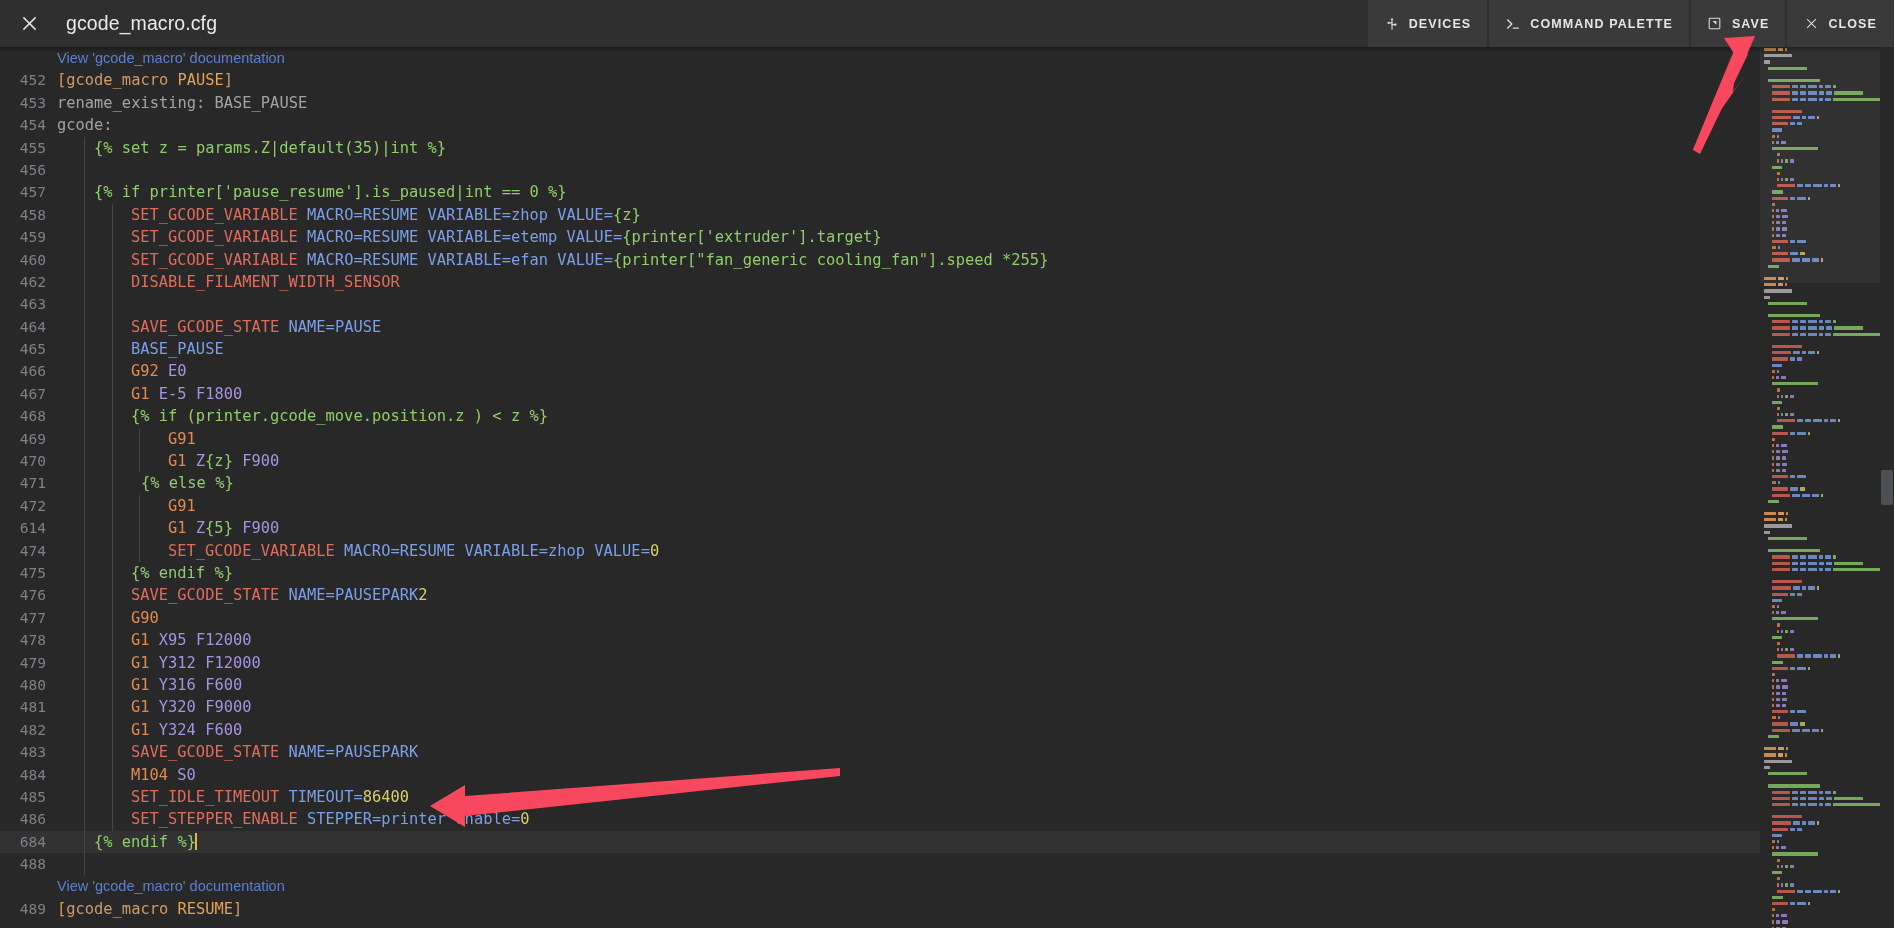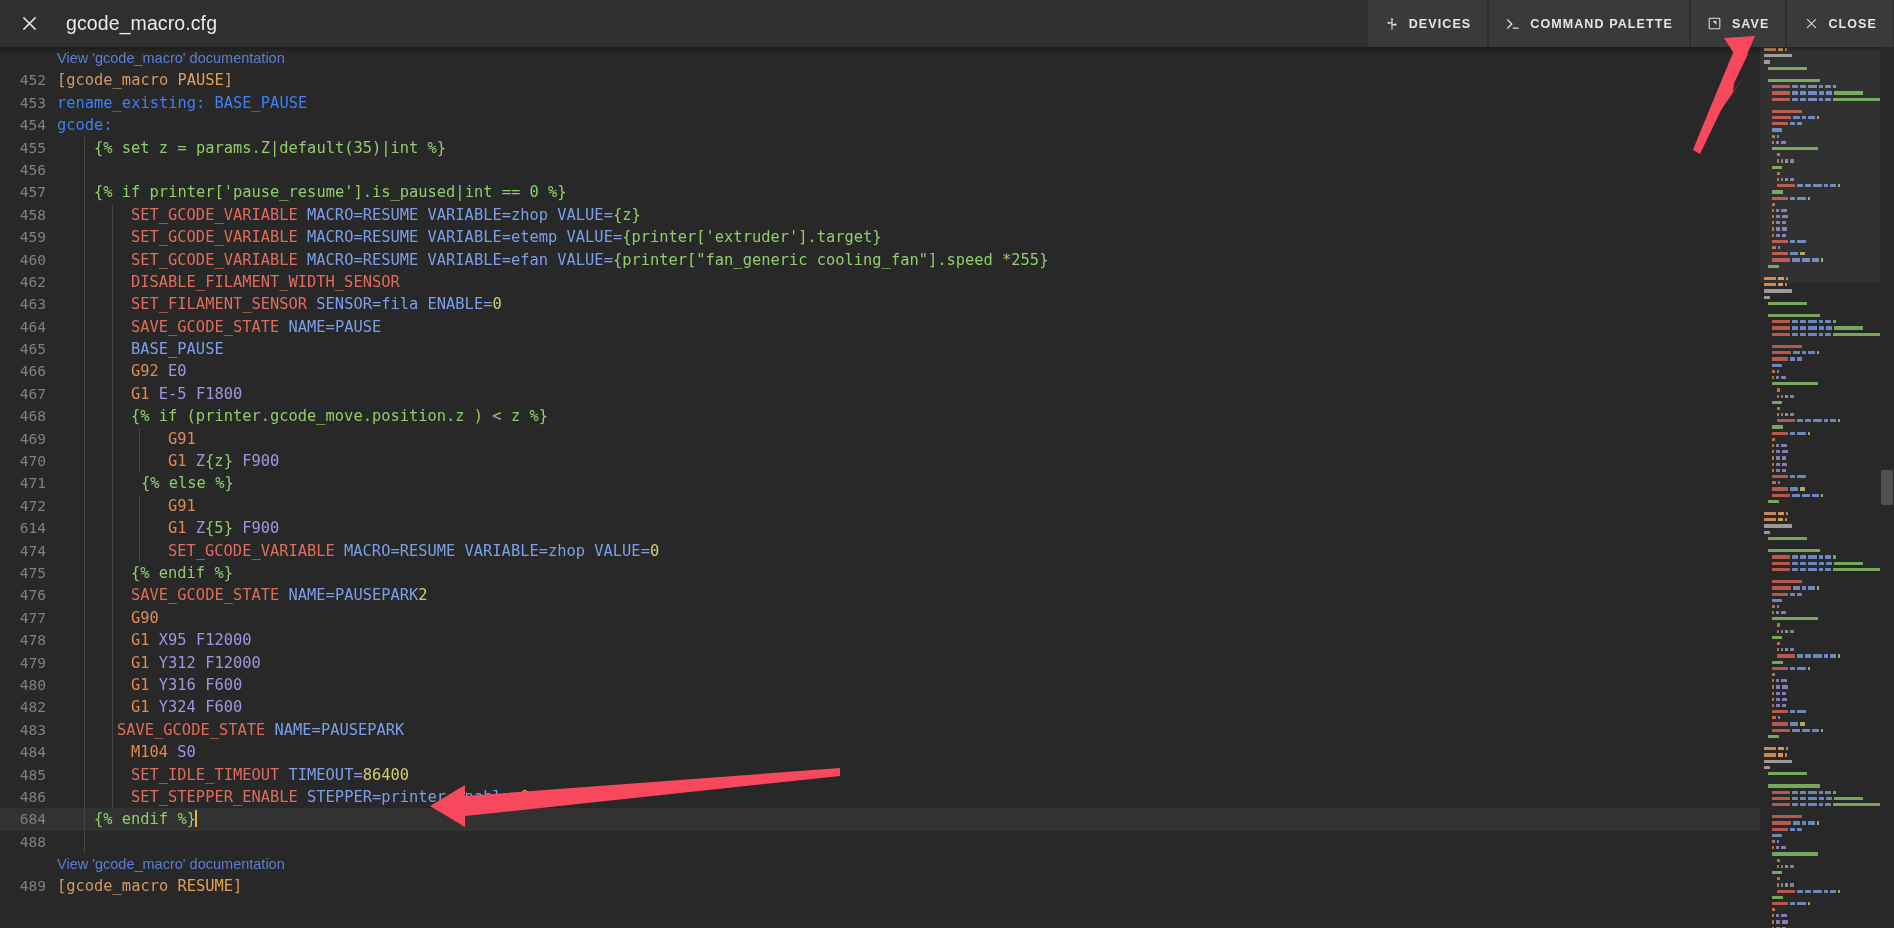--- a/index.html
+++ b/index.html
@@ -157,21 +157,21 @@
   }
 
   
   .k-sect   { color: #d19a66; }   
   .k-sectname { color: #e5a158; }
   .k-cmd    { color: #e06c5c; }   
   .k-param  { color: #7b9fe8; }   
   .k-jinja  { color: #8fce6b; }   
   .k-gcode  { color: #e08a50; }   
   .k-axis   { color: #a593e0; }   
-  .k-plain  { color: #3b82f6; }
+  .k-plain  { color: #a3a3a3; }
   .k-num    { color: #d8cf6a; }
 
   .cursor {
     display: inline-block;
     width: 2px;
     height: 17px;
     background: #e0b64a;
     vertical-align: -3px;
     margin-left: -1px;
   }
@@ -318,40 +318,41 @@
         <div class="row"><span class="ln">452</span><span class="code" style="left: 57px;"><span class="k-sect">[gcode_macro </span><span class="k-sectname">PAUSE</span><span class="k-sect">]</span></span></div>
         <div class="row"><span class="ln">453</span><span class="code" style="left: 57px;"><span class="k-plain">rename_existing: BASE_PAUSE</span></span></div>
         <div class="row"><span class="ln">454</span><span class="code" style="left: 57px;"><span class="k-plain">gcode:</span></span></div>
         <div class="row"><span class="ln">455</span><span class="guide" style="left: 84px;"></span><span class="code" style="left: 94px;"><span class="k-jinja">{% set z = params.Z|default(35)|int %}</span></span></div>
         <div class="row"><span class="ln">456</span><span class="guide" style="left: 84px;"></span><span class="code" style="left: 57px;"></span></div>
         <div class="row"><span class="ln">457</span><span class="guide" style="left: 84px;"></span><span class="code" style="left: 94px;"><span class="k-jinja">{% if printer['pause_resume'].is_paused|int == 0 %}</span></span></div>
         <div class="row"><span class="ln">458</span><span class="guide" style="left: 84px;"></span><span class="guide" style="left: 111.5px;"></span><span class="code" style="left: 131px;"><span class="k-cmd">SET_GCODE_VARIABLE </span><span class="k-param">MACRO=</span><span class="k-param">RESUME </span><span class="k-param">VARIABLE=</span><span class="k-param">zhop </span><span class="k-param">VALUE=</span><span class="k-jinja">{z}</span></span></div>
         <div class="row"><span class="ln">459</span><span class="guide" style="left: 84px;"></span><span class="guide" style="left: 111.5px;"></span><span class="code" style="left: 131px;"><span class="k-cmd">SET_GCODE_VARIABLE </span><span class="k-param">MACRO=</span><span class="k-param">RESUME </span><span class="k-param">VARIABLE=</span><span class="k-param">etemp </span><span class="k-param">VALUE=</span><span class="k-jinja">{printer['extruder'].target}</span></span></div>
         <div class="row"><span class="ln">460</span><span class="guide" style="left: 84px;"></span><span class="guide" style="left: 111.5px;"></span><span class="code" style="left: 131px;"><span class="k-cmd">SET_GCODE_VARIABLE </span><span class="k-param">MACRO=</span><span class="k-param">RESUME </span><span class="k-param">VARIABLE=</span><span class="k-param">efan </span><span class="k-param">VALUE=</span><span class="k-jinja">{printer["fan_generic cooling_fan"].speed *255}</span></span></div>
         <div class="row"><span class="ln">462</span><span class="guide" style="left: 84px;"></span><span class="guide" style="left: 111.5px;"></span><span class="code" style="left: 131px;"><span class="k-cmd">DISABLE_FILAMENT_WIDTH_SENSOR</span></span></div>
-        <div class="row"><span class="ln">463</span><span class="guide" style="left: 84px;"></span><span class="guide" style="left: 111.5px;"></span><span class="code" style="left: 131px;"><span class="k-cmd">SET_FILAMENT_SENSOR </span><span class="k-param">SENSOR=</span><span class="k-param">fila </span><span class="k-param">ENABLE=</span><span class="k-num">0</span></span></div>
+        <div class="row"><span class="ln">463</span><span class="guide" style="left: 84px;"></span><span class="guide" style="left: 111.5px;"></span></div>
         <div class="row"><span class="ln">464</span><span class="guide" style="left: 84px;"></span><span class="guide" style="left: 111.5px;"></span><span class="code" style="left: 131px;"><span class="k-cmd">SAVE_GCODE_STATE </span><span class="k-param">NAME=</span><span class="k-param">PAUSE</span></span></div>
         <div class="row"><span class="ln">465</span><span class="guide" style="left: 84px;"></span><span class="guide" style="left: 111.5px;"></span><span class="code" style="left: 131px;"><span class="k-param">BASE_PAUSE</span></span></div>
         <div class="row"><span class="ln">466</span><span class="guide" style="left: 84px;"></span><span class="guide" style="left: 111.5px;"></span><span class="code" style="left: 131px;"><span class="k-gcode">G92 </span><span class="k-axis">E0</span></span></div>
         <div class="row"><span class="ln">467</span><span class="guide" style="left: 84px;"></span><span class="guide" style="left: 111.5px;"></span><span class="code" style="left: 131px;"><span class="k-gcode">G1 </span><span class="k-axis">E-5 </span><span class="k-axis">F1800</span></span></div>
         <div class="row"><span class="ln">468</span><span class="guide" style="left: 84px;"></span><span class="guide" style="left: 111.5px;"></span><span class="code" style="left: 131px;"><span class="k-jinja">{% if (printer.gcode_move.position.z ) &lt; z %}</span></span></div>
         <div class="row"><span class="ln">469</span><span class="guide" style="left: 84px;"></span><span class="guide" style="left: 111.5px;"></span><span class="guide" style="left: 139px;"></span><span class="code" style="left: 168px;"><span class="k-gcode">G91</span></span></div>
         <div class="row"><span class="ln">470</span><span class="guide" style="left: 84px;"></span><span class="guide" style="left: 111.5px;"></span><span class="guide" style="left: 139px;"></span><span class="code" style="left: 168px;"><span class="k-gcode">G1 </span><span class="k-axis">Z</span><span class="k-jinja">{z}</span><span class="k-axis"> F900</span></span></div>
         <div class="row"><span class="ln">471</span><span class="guide" style="left: 84px;"></span><span class="guide" style="left: 111.5px;"></span><span class="code" style="left: 141px;"><span class="k-jinja">{% else %}</span></span></div>
         <div class="row"><span class="ln">472</span><span class="guide" style="left: 84px;"></span><span class="guide" style="left: 111.5px;"></span><span class="guide" style="left: 139px;"></span><span class="code" style="left: 168px;"><span class="k-gcode">G91</span></span></div>
         <div class="row"><span class="ln">614</span><span class="guide" style="left: 84px;"></span><span class="guide" style="left: 111.5px;"></span><span class="guide" style="left: 139px;"></span><span class="code" style="left: 168px;"><span class="k-gcode">G1 </span><span class="k-axis">Z</span><span class="k-jinja">{5}</span><span class="k-axis"> F900</span></span></div>
         <div class="row"><span class="ln">474</span><span class="guide" style="left: 84px;"></span><span class="guide" style="left: 111.5px;"></span><span class="guide" style="left: 139px;"></span><span class="code" style="left: 168px;"><span class="k-cmd">SET_GCODE_VARIABLE </span><span class="k-param">MACRO=</span><span class="k-param">RESUME </span><span class="k-param">VARIABLE=</span><span class="k-param">zhop </span><span class="k-param">VALUE=</span><span class="k-num">0</span></span></div>
         <div class="row"><span class="ln">475</span><span class="guide" style="left: 84px;"></span><span class="guide" style="left: 111.5px;"></span><span class="code" style="left: 131px;"><span class="k-jinja">{% endif %}</span></span></div>
         <div class="row"><span class="ln">476</span><span class="guide" style="left: 84px;"></span><span class="guide" style="left: 111.5px;"></span><span class="code" style="left: 131px;"><span class="k-cmd">SAVE_GCODE_STATE </span><span class="k-param">NAME=</span><span class="k-param">PAUSEPARK</span><span class="k-num">2</span></span></div>
         <div class="row"><span class="ln">477</span><span class="guide" style="left: 84px;"></span><span class="guide" style="left: 111.5px;"></span><span class="code" style="left: 131px;"><span class="k-gcode">G90</span></span></div>
         <div class="row"><span class="ln">478</span><span class="guide" style="left: 84px;"></span><span class="guide" style="left: 111.5px;"></span><span class="code" style="left: 131px;"><span class="k-gcode">G1 </span><span class="k-axis">X95 </span><span class="k-axis">F12000</span></span></div>
         <div class="row"><span class="ln">479</span><span class="guide" style="left: 84px;"></span><span class="guide" style="left: 111.5px;"></span><span class="code" style="left: 131px;"><span class="k-gcode">G1 </span><span class="k-axis">Y312 </span><span class="k-axis">F12000</span></span></div>
         <div class="row"><span class="ln">480</span><span class="guide" style="left: 84px;"></span><span class="guide" style="left: 111.5px;"></span><span class="code" style="left: 131px;"><span class="k-gcode">G1 </span><span class="k-axis">Y316 </span><span class="k-axis">F600</span></span></div>
+        <div class="row"><span class="ln">481</span><span class="guide" style="left: 84px;"></span><span class="guide" style="left: 111.5px;"></span><span class="code" style="left: 131px;"><span class="k-gcode">G1 </span><span class="k-axis">Y320 </span><span class="k-axis">F9000</span></span></div>
         <div class="row"><span class="ln">482</span><span class="guide" style="left: 84px;"></span><span class="guide" style="left: 111.5px;"></span><span class="code" style="left: 131px;"><span class="k-gcode">G1 </span><span class="k-axis">Y324 </span><span class="k-axis">F600</span></span></div>
-        <div class="row"><span class="ln">483</span><span class="guide" style="left: 84px;"></span><span class="guide" style="left: 111.5px;"></span><span class="code" style="left: 117px;"><span class="k-cmd">SAVE_GCODE_STATE </span><span class="k-param">NAME=</span><span class="k-param">PAUSEPARK</span></span></div>
+        <div class="row"><span class="ln">483</span><span class="guide" style="left: 84px;"></span><span class="guide" style="left: 111.5px;"></span><span class="code" style="left: 131px;"><span class="k-cmd">SAVE_GCODE_STATE </span><span class="k-param">NAME=</span><span class="k-param">PAUSEPARK</span></span></div>
         <div class="row"><span class="ln">484</span><span class="guide" style="left: 84px;"></span><span class="guide" style="left: 111.5px;"></span><span class="code" style="left: 131px;"><span class="k-gcode">M104 </span><span class="k-axis">S0</span></span></div>
         <div class="row"><span class="ln">485</span><span class="guide" style="left: 84px;"></span><span class="guide" style="left: 111.5px;"></span><span class="code" style="left: 131px;"><span class="k-cmd">SET_IDLE_TIMEOUT </span><span class="k-param">TIMEOUT=</span><span class="k-num">86400</span></span></div>
         <div class="row"><span class="ln">486</span><span class="guide" style="left: 84px;"></span><span class="guide" style="left: 111.5px;"></span><span class="code" style="left: 131px;"><span class="k-cmd">SET_STEPPER_ENABLE </span><span class="k-param">STEPPER=</span><span class="k-param">printer </span><span class="k-param">enable=</span><span class="k-num">0</span></span></div>
         <div class="row cur"><span class="ln">684</span><span class="guide" style="left: 84px;"></span><span class="code" style="left: 94px;"><span class="k-jinja">{% endif %}</span><span class="cursor"></span></span></div>
         <div class="row"><span class="ln">488</span><span class="guide" style="left: 84px;"></span><span class="code" style="left: 57px;"></span></div>
         <div class="docrow">
           <span class="doclink">View 'gcode_macro' documentation</span>
         </div>
         <div class="row"><span class="ln">489</span><span class="code" style="left: 57px;"><span class="k-sect">[gcode_macro </span><span class="k-sectname">RESUME</span><span class="k-sect">]</span></span></div>
       </div>

